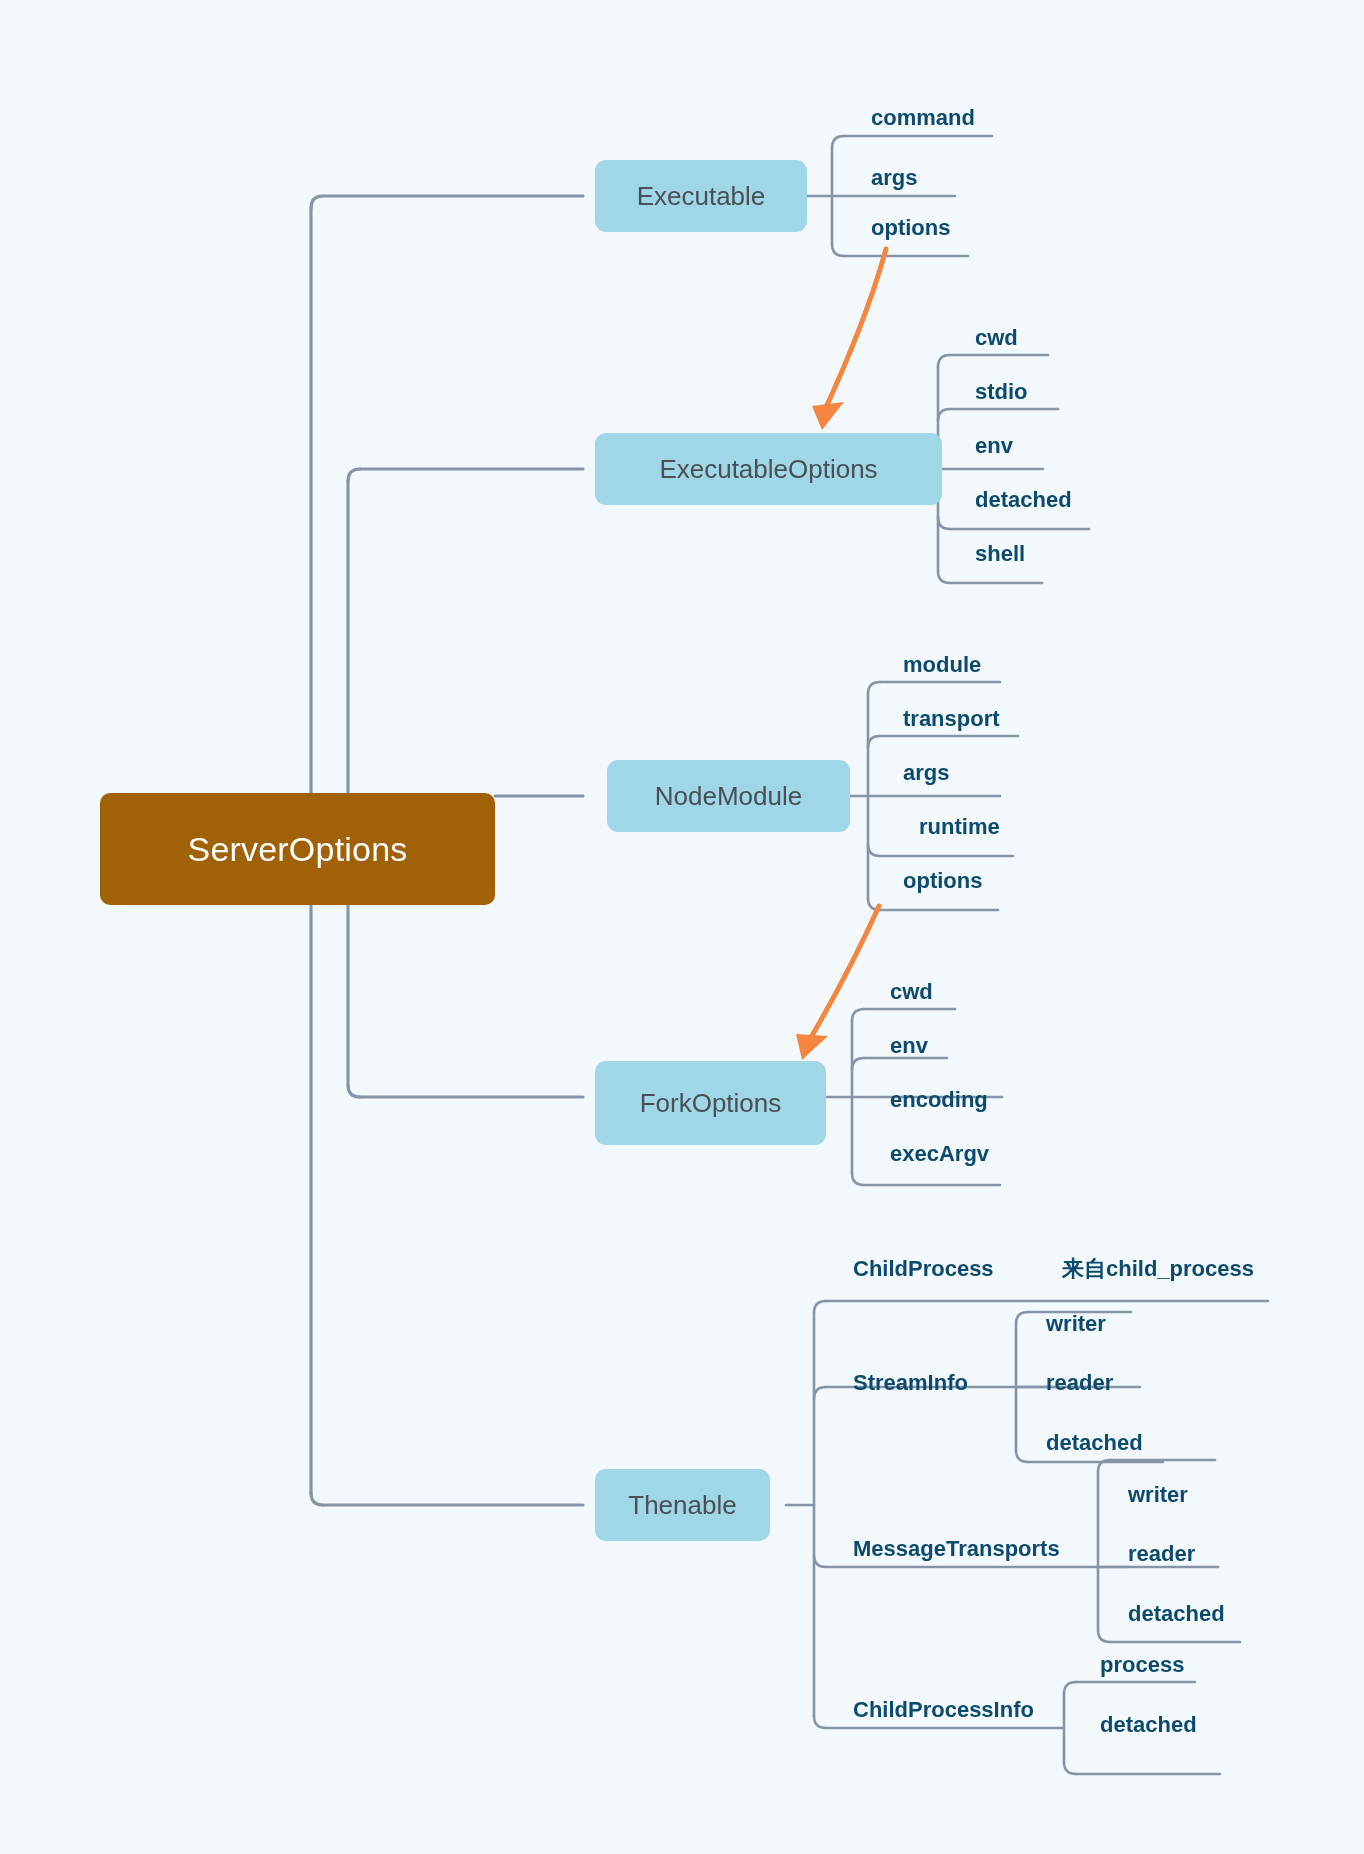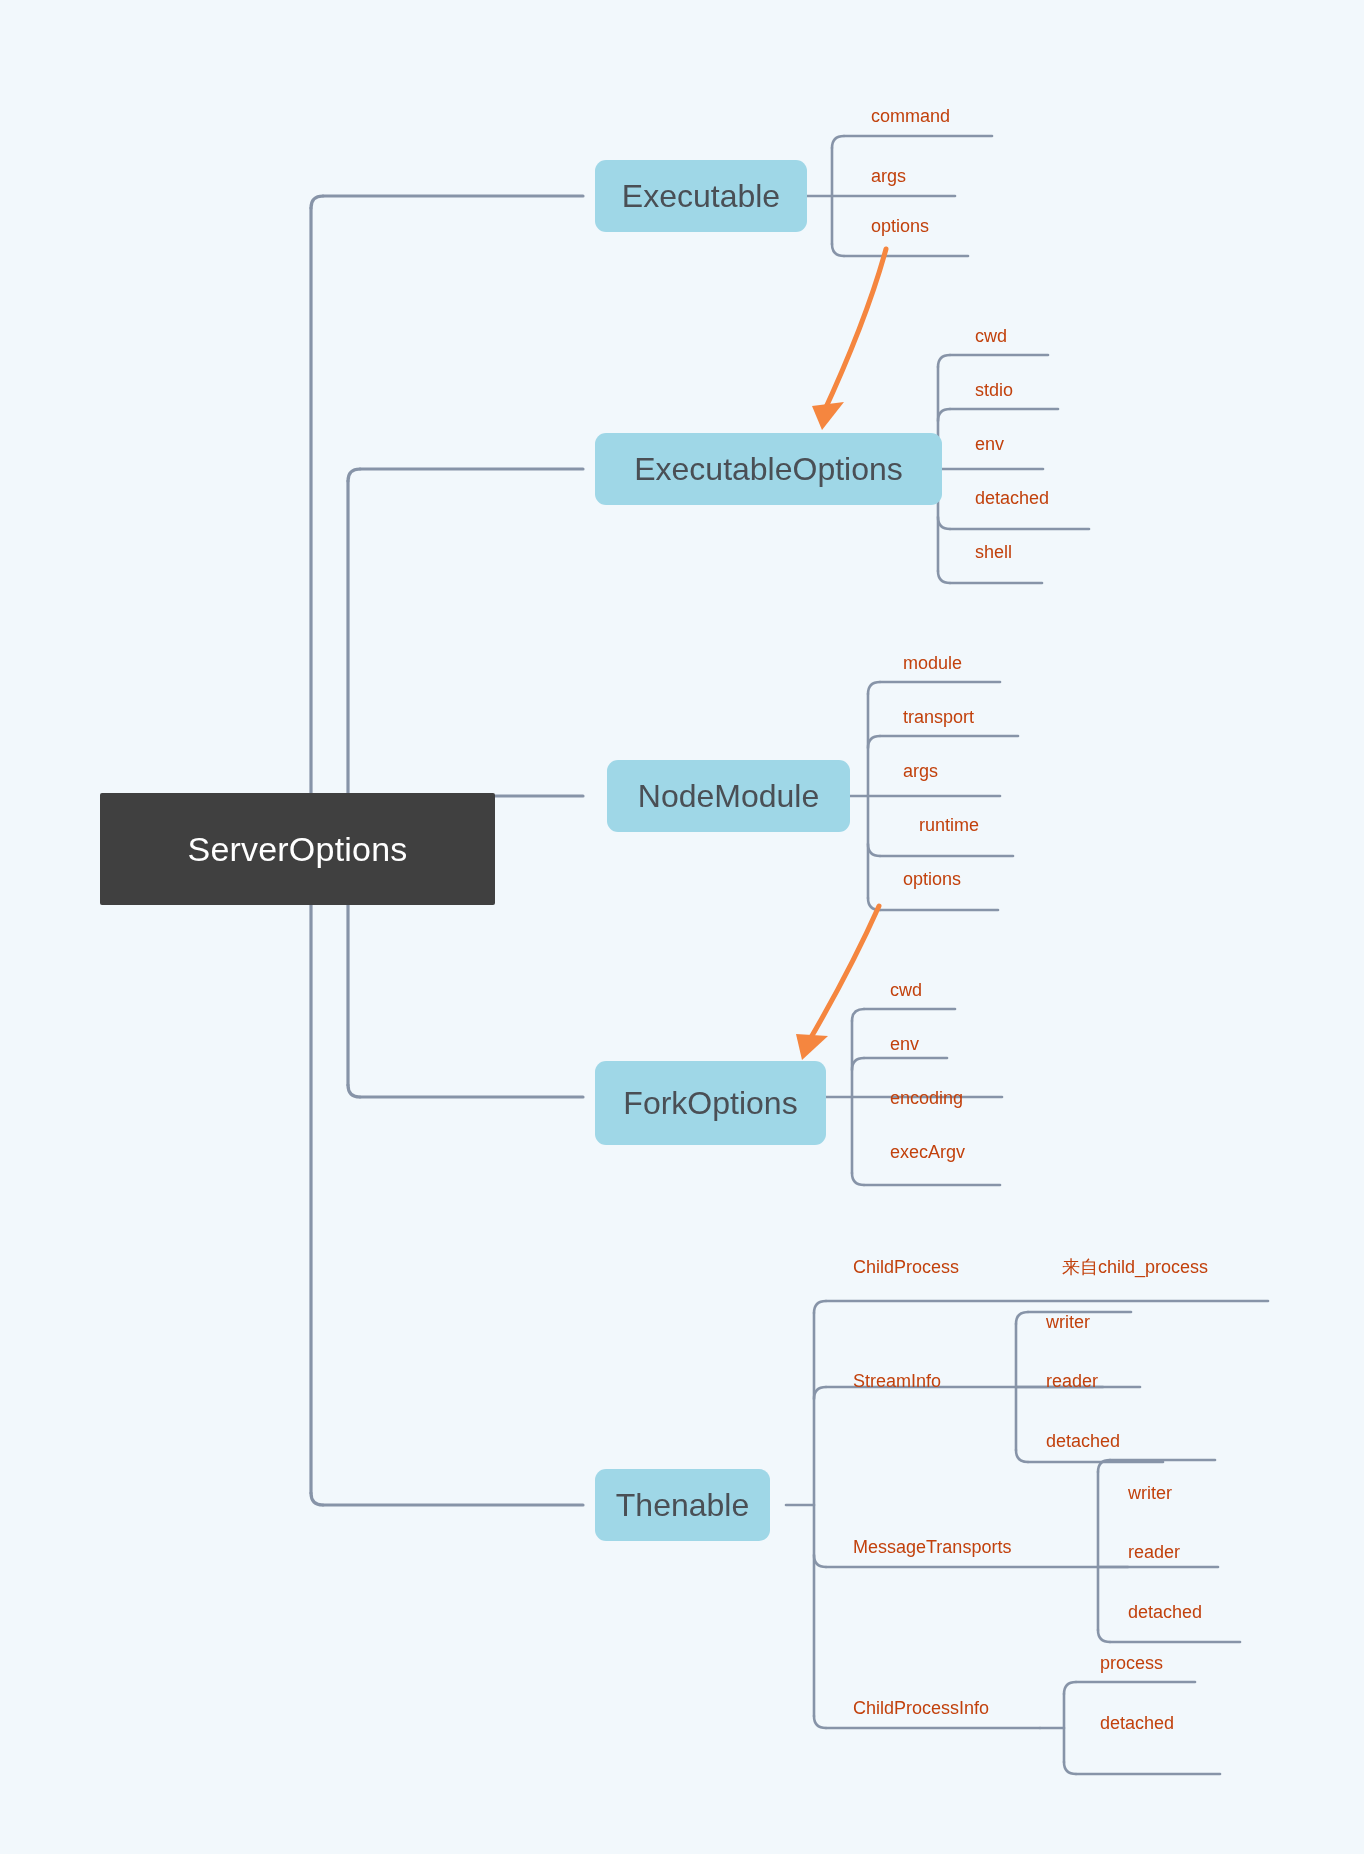--- a/index.html
+++ b/index.html
@@ -26,41 +26,42 @@
   
   .node {
     position: absolute;
     box-sizing: border-box;
     display: flex;
     align-items: center;
     justify-content: center;
     white-space: nowrap;
   }
   .root-node {
-    background: #404040;
+    background: #a16207;
     color: #ffffff;
-    border-radius: 2px;
+    border-radius: 10px;
     font-size: 34px;
     letter-spacing: .2px;
     padding: 7px 34px;
   }
   .branch-node {
     background: #9fd7e7;
     color: #4a4f55;
     border-radius: 11px;
-    font-size: 32px;
+    font-size: 26px;
     padding: 0 26px;
   }
   
   .leaf {
     position: absolute;
-    color: #c2410c;
-    font-size: 18px;
+    color: #0c4a6e;
+    font-size: 22px;
     white-space: nowrap;
     line-height: 1;
+    font-weight: bold;
   }
 </style>
 </head>
 <body>
 
 <div id="stage">
 
   <svg id="wires" viewBox="0 0 1364 1854" xmlns="http://www.w3.org/2000/svg">
     <g fill="none" stroke="#8794a8" stroke-width="3.2" stroke-linecap="round" stroke-linejoin="round">
 

